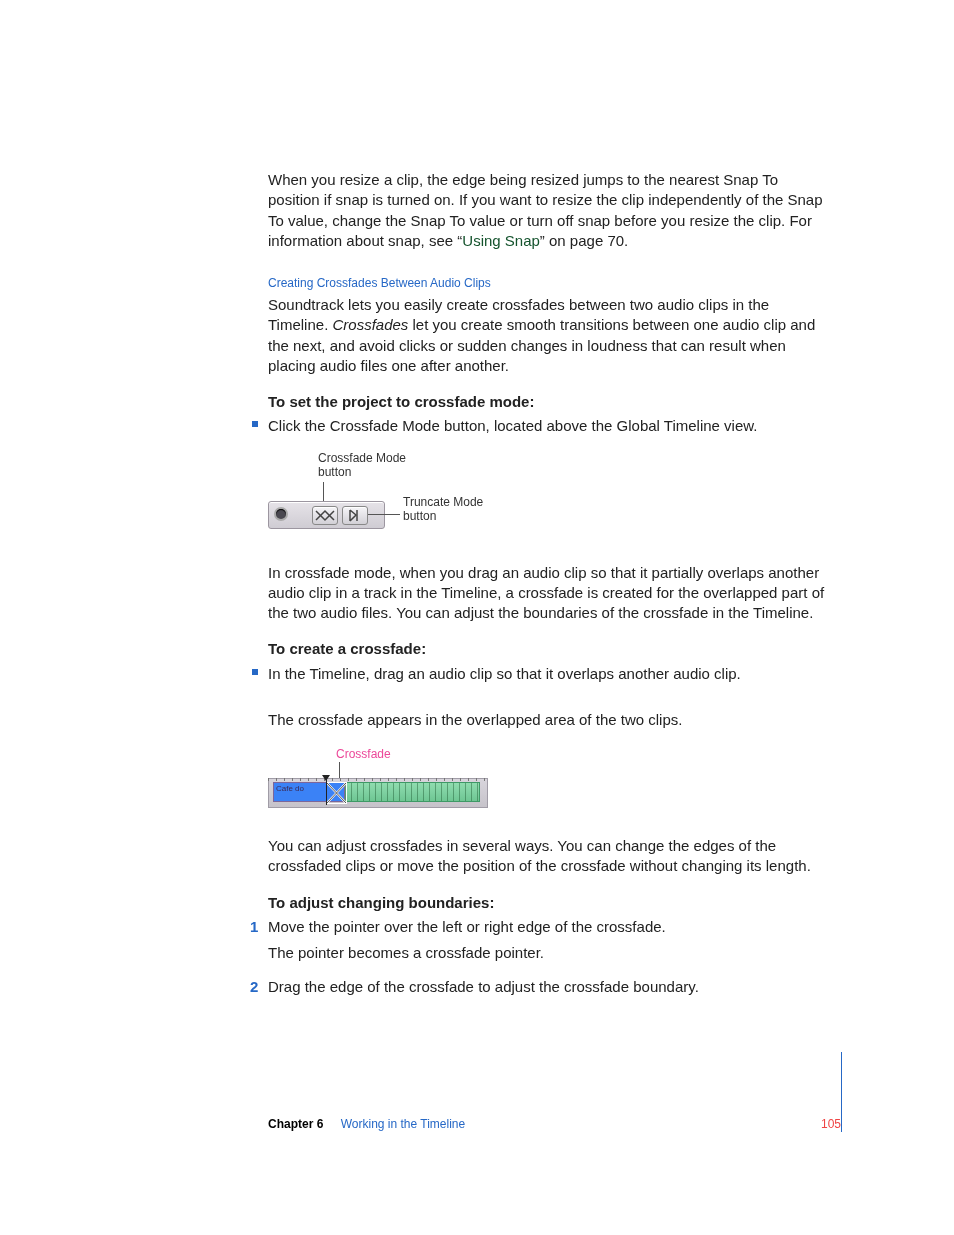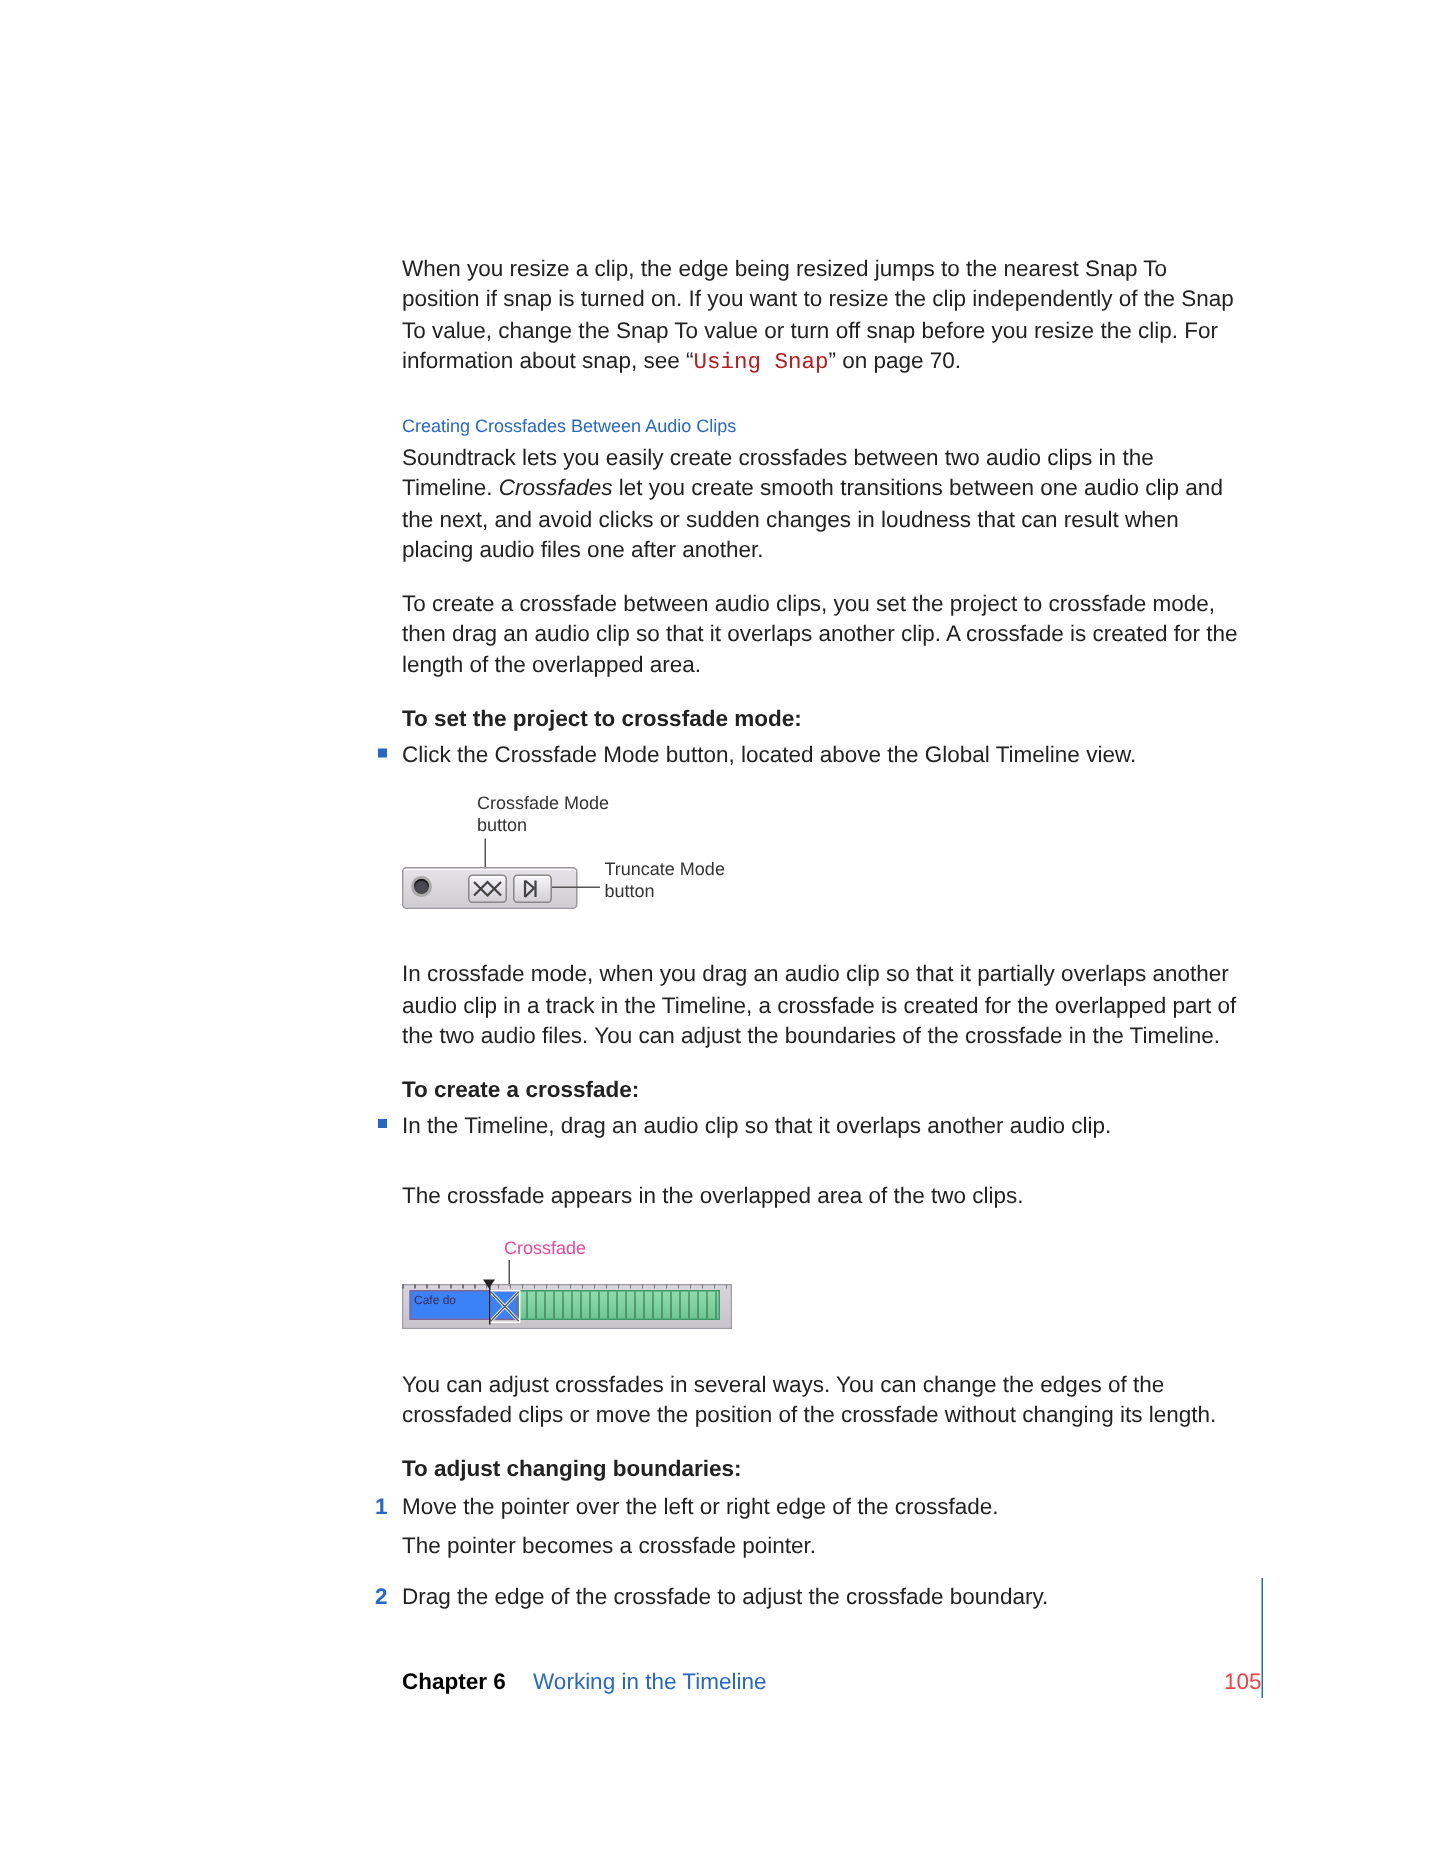--- a/index.html
+++ b/index.html
@@ -16,21 +16,21 @@
     font-size: 15px;
     line-height: 1.35;
   }
   .content {
     position: absolute;
     left: 268px;
     top: 170px;
     width: 565px;
   }
   p { margin: 0 0 16px; }
-  .link { color: #b91c1c; font-family: Liberation Mono, monospace; }
+  .link { color: #14532d; }
   h2.section-heading {
     color: #2668c6;
     font-size: 12px;
     font-weight: 500;
     margin: 24px 0 4px;
   }
   em { font-style: italic; }
   .instr-head {
     font-weight: 700;
     margin: 16px 0 4px;
@@ -141,21 +141,21 @@
     border-left:4px solid transparent; border-right:4px solid transparent;
     border-top:6px solid #222;
   }
   .fig2 .ruler {
     position:absolute; left:0; top:32px; width:218px; height:3px;
     background: repeating-linear-gradient(90deg,#777 0 1px, transparent 1px 8px);
   }
   
   .footer {
     position:absolute; left:268px; bottom:103px; width:565px;
-    font-size: 15px;
+    font-size: 12px;
     border-right: 1px solid #2668c6;
     height: 80px;
     padding-right: 8px;
   }
   .footer-line {
     position:absolute; bottom: 0; left:0; right:0;
     display:flex; justify-content:space-between; align-items:baseline;
   }
   .chap-label { font-weight:700; color:#000; }
   .chap-title { color:#2668c6; margin-left: 14px; font-weight:400;}
@@ -170,21 +170,20 @@
     <p>
       <span>When you resize a clip, the edge being resized jumps to the nearest Snap To position if snap is turned on. If you want to resize the clip independently of the Snap To value, change the Snap To value or turn off snap before you resize the clip. For information about snap, see “</span><span class="link">Using Snap</span><span>” on page 70.</span>
     </p>
 
     <h2 class="section-heading">Creating Crossfades Between Audio Clips</h2>
 
     <p>
       <span>Soundtrack lets you easily create crossfades between two audio clips in the Timeline. </span><em>Crossfades</em><span> let you create smooth transitions between one audio clip and the next, and avoid clicks or sudden changes in loudness that can result when placing audio files one after another.</span>
     </p>
 
-    <p>To create a crossfade between audio clips, you set the project to crossfade mode, then drag an audio clip so that it overlaps another clip. A crossfade is created for the length of the overlapped area.</p>
 
     <div class="instr-head">To set the project to crossfade mode:</div>
     <div class="bullet-line">
       <span class="sq"></span>
       <span>Click the Crossfade Mode button, located above the Global Timeline view.</span>
     </div>
 
     <div class="fig fig1">
       <div class="cap1" style="width:100px;">Crossfade Mode button</div>
       <div class="line1"></div>

